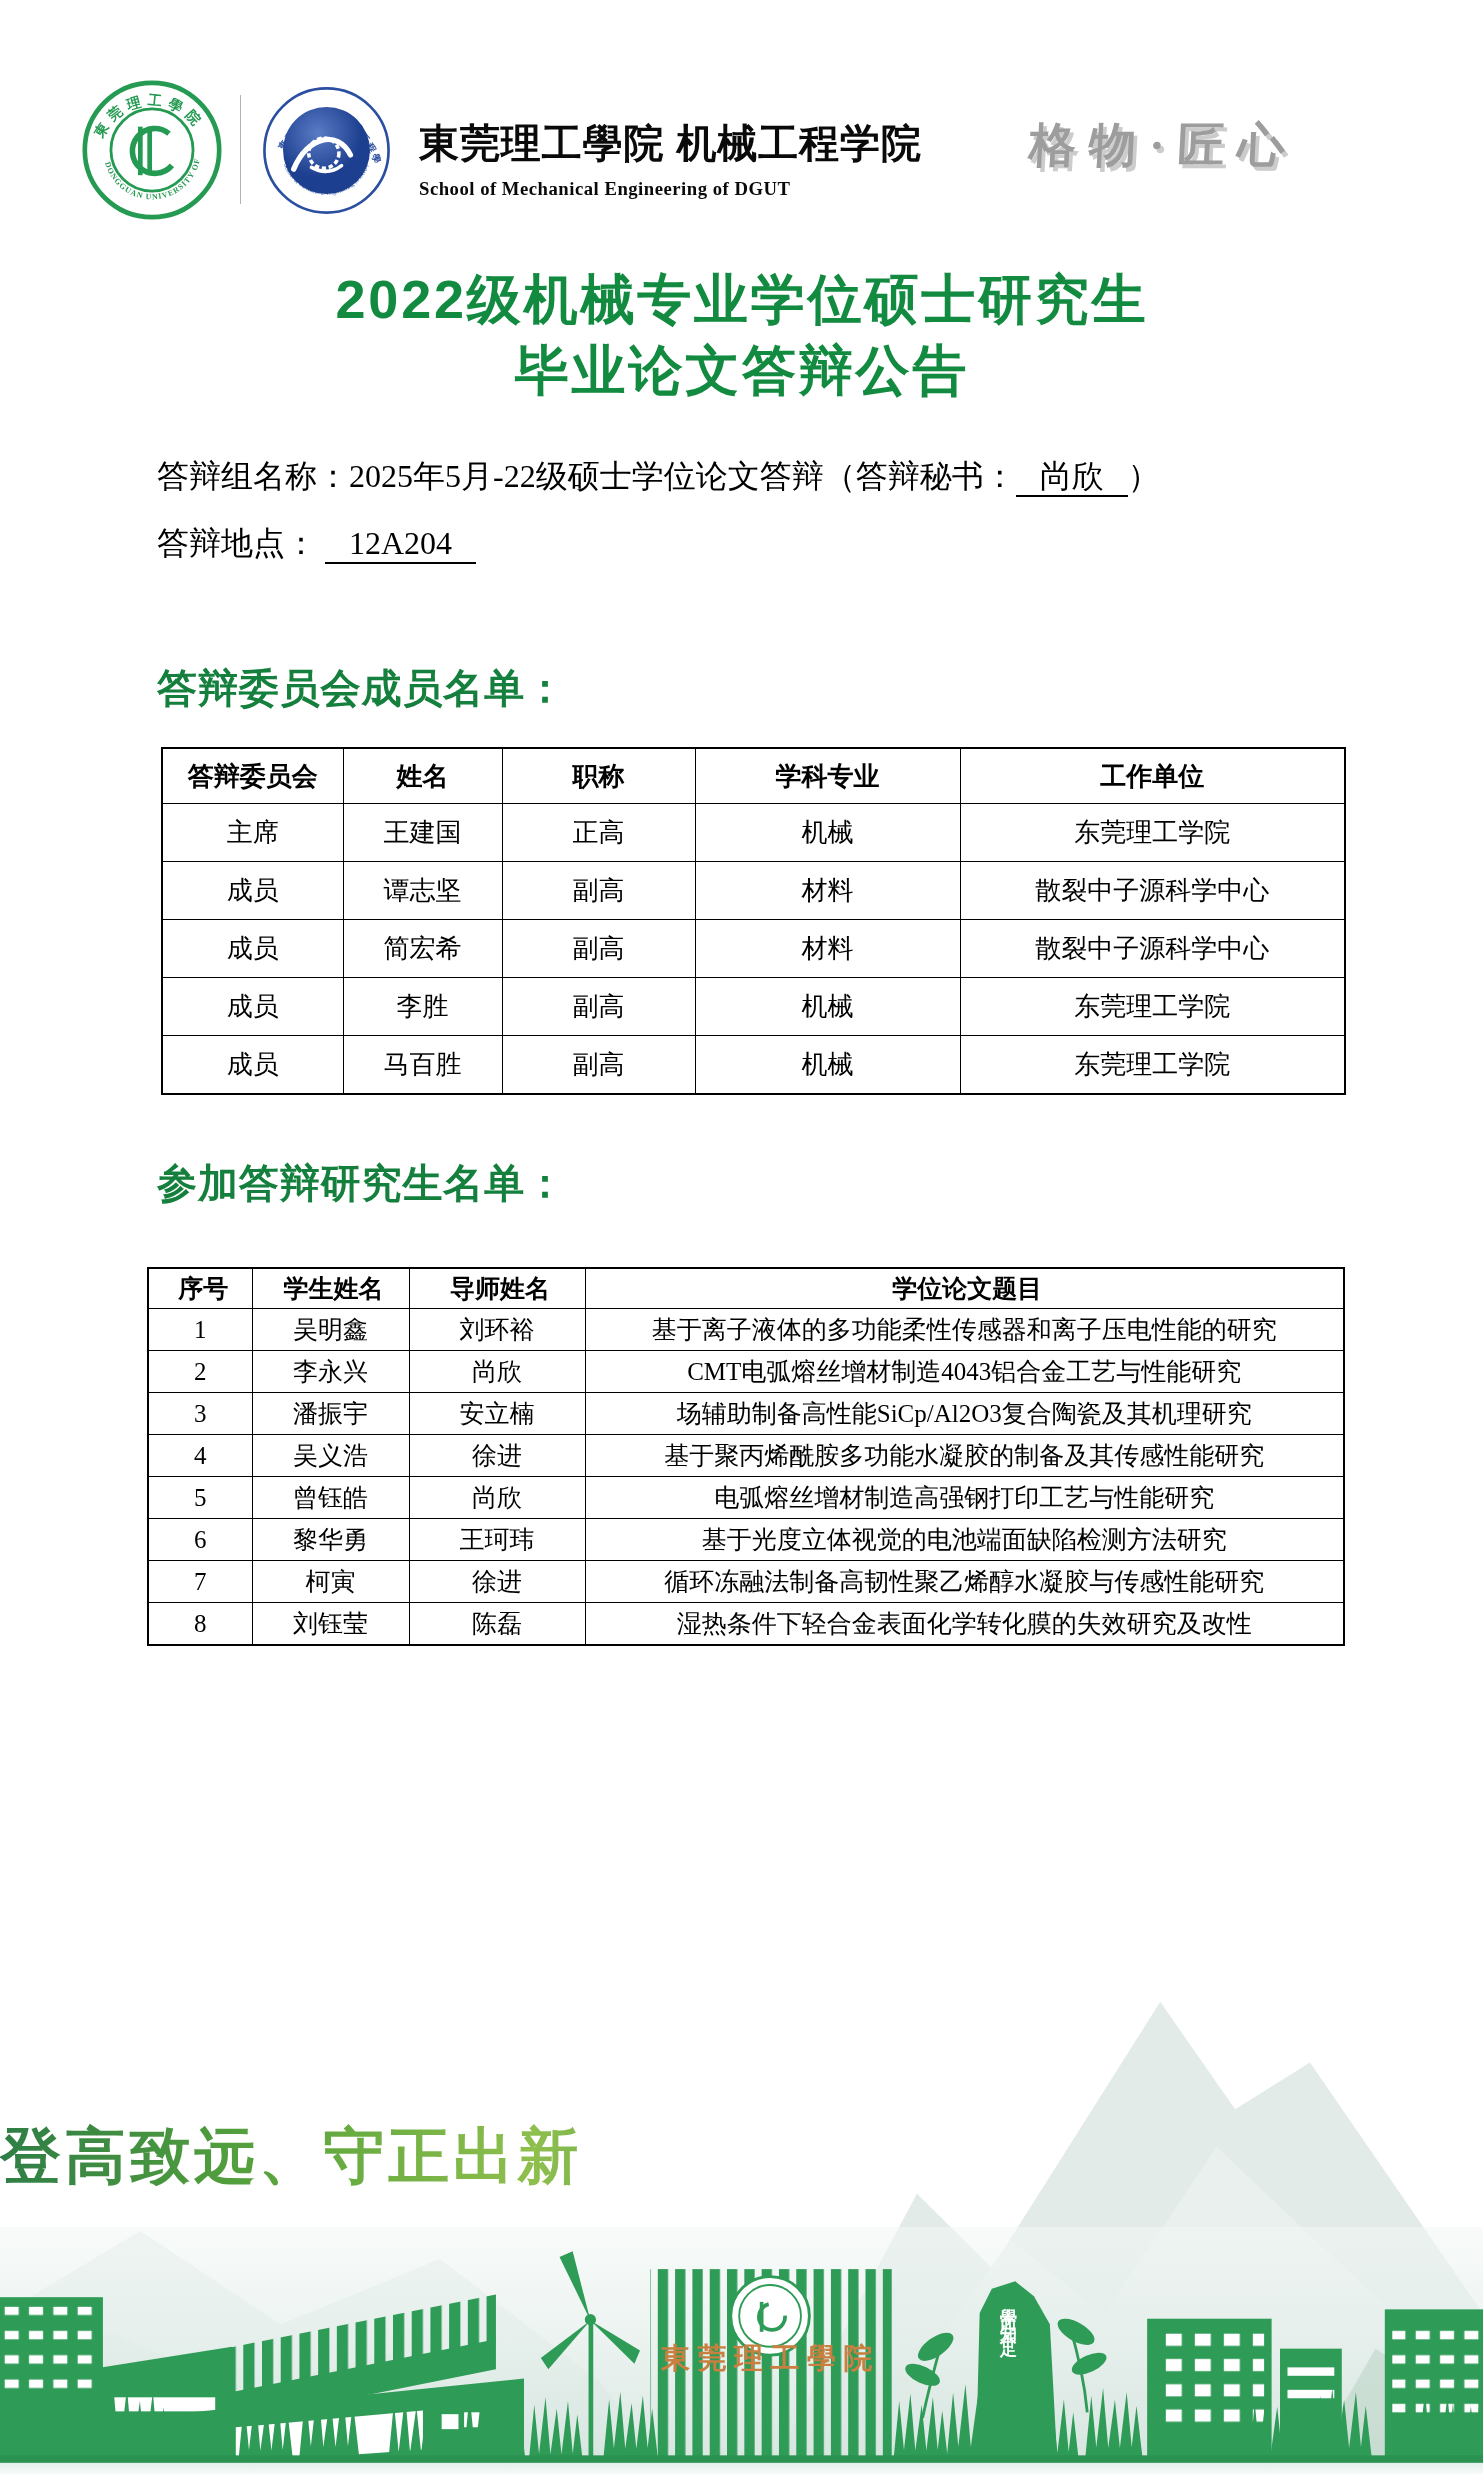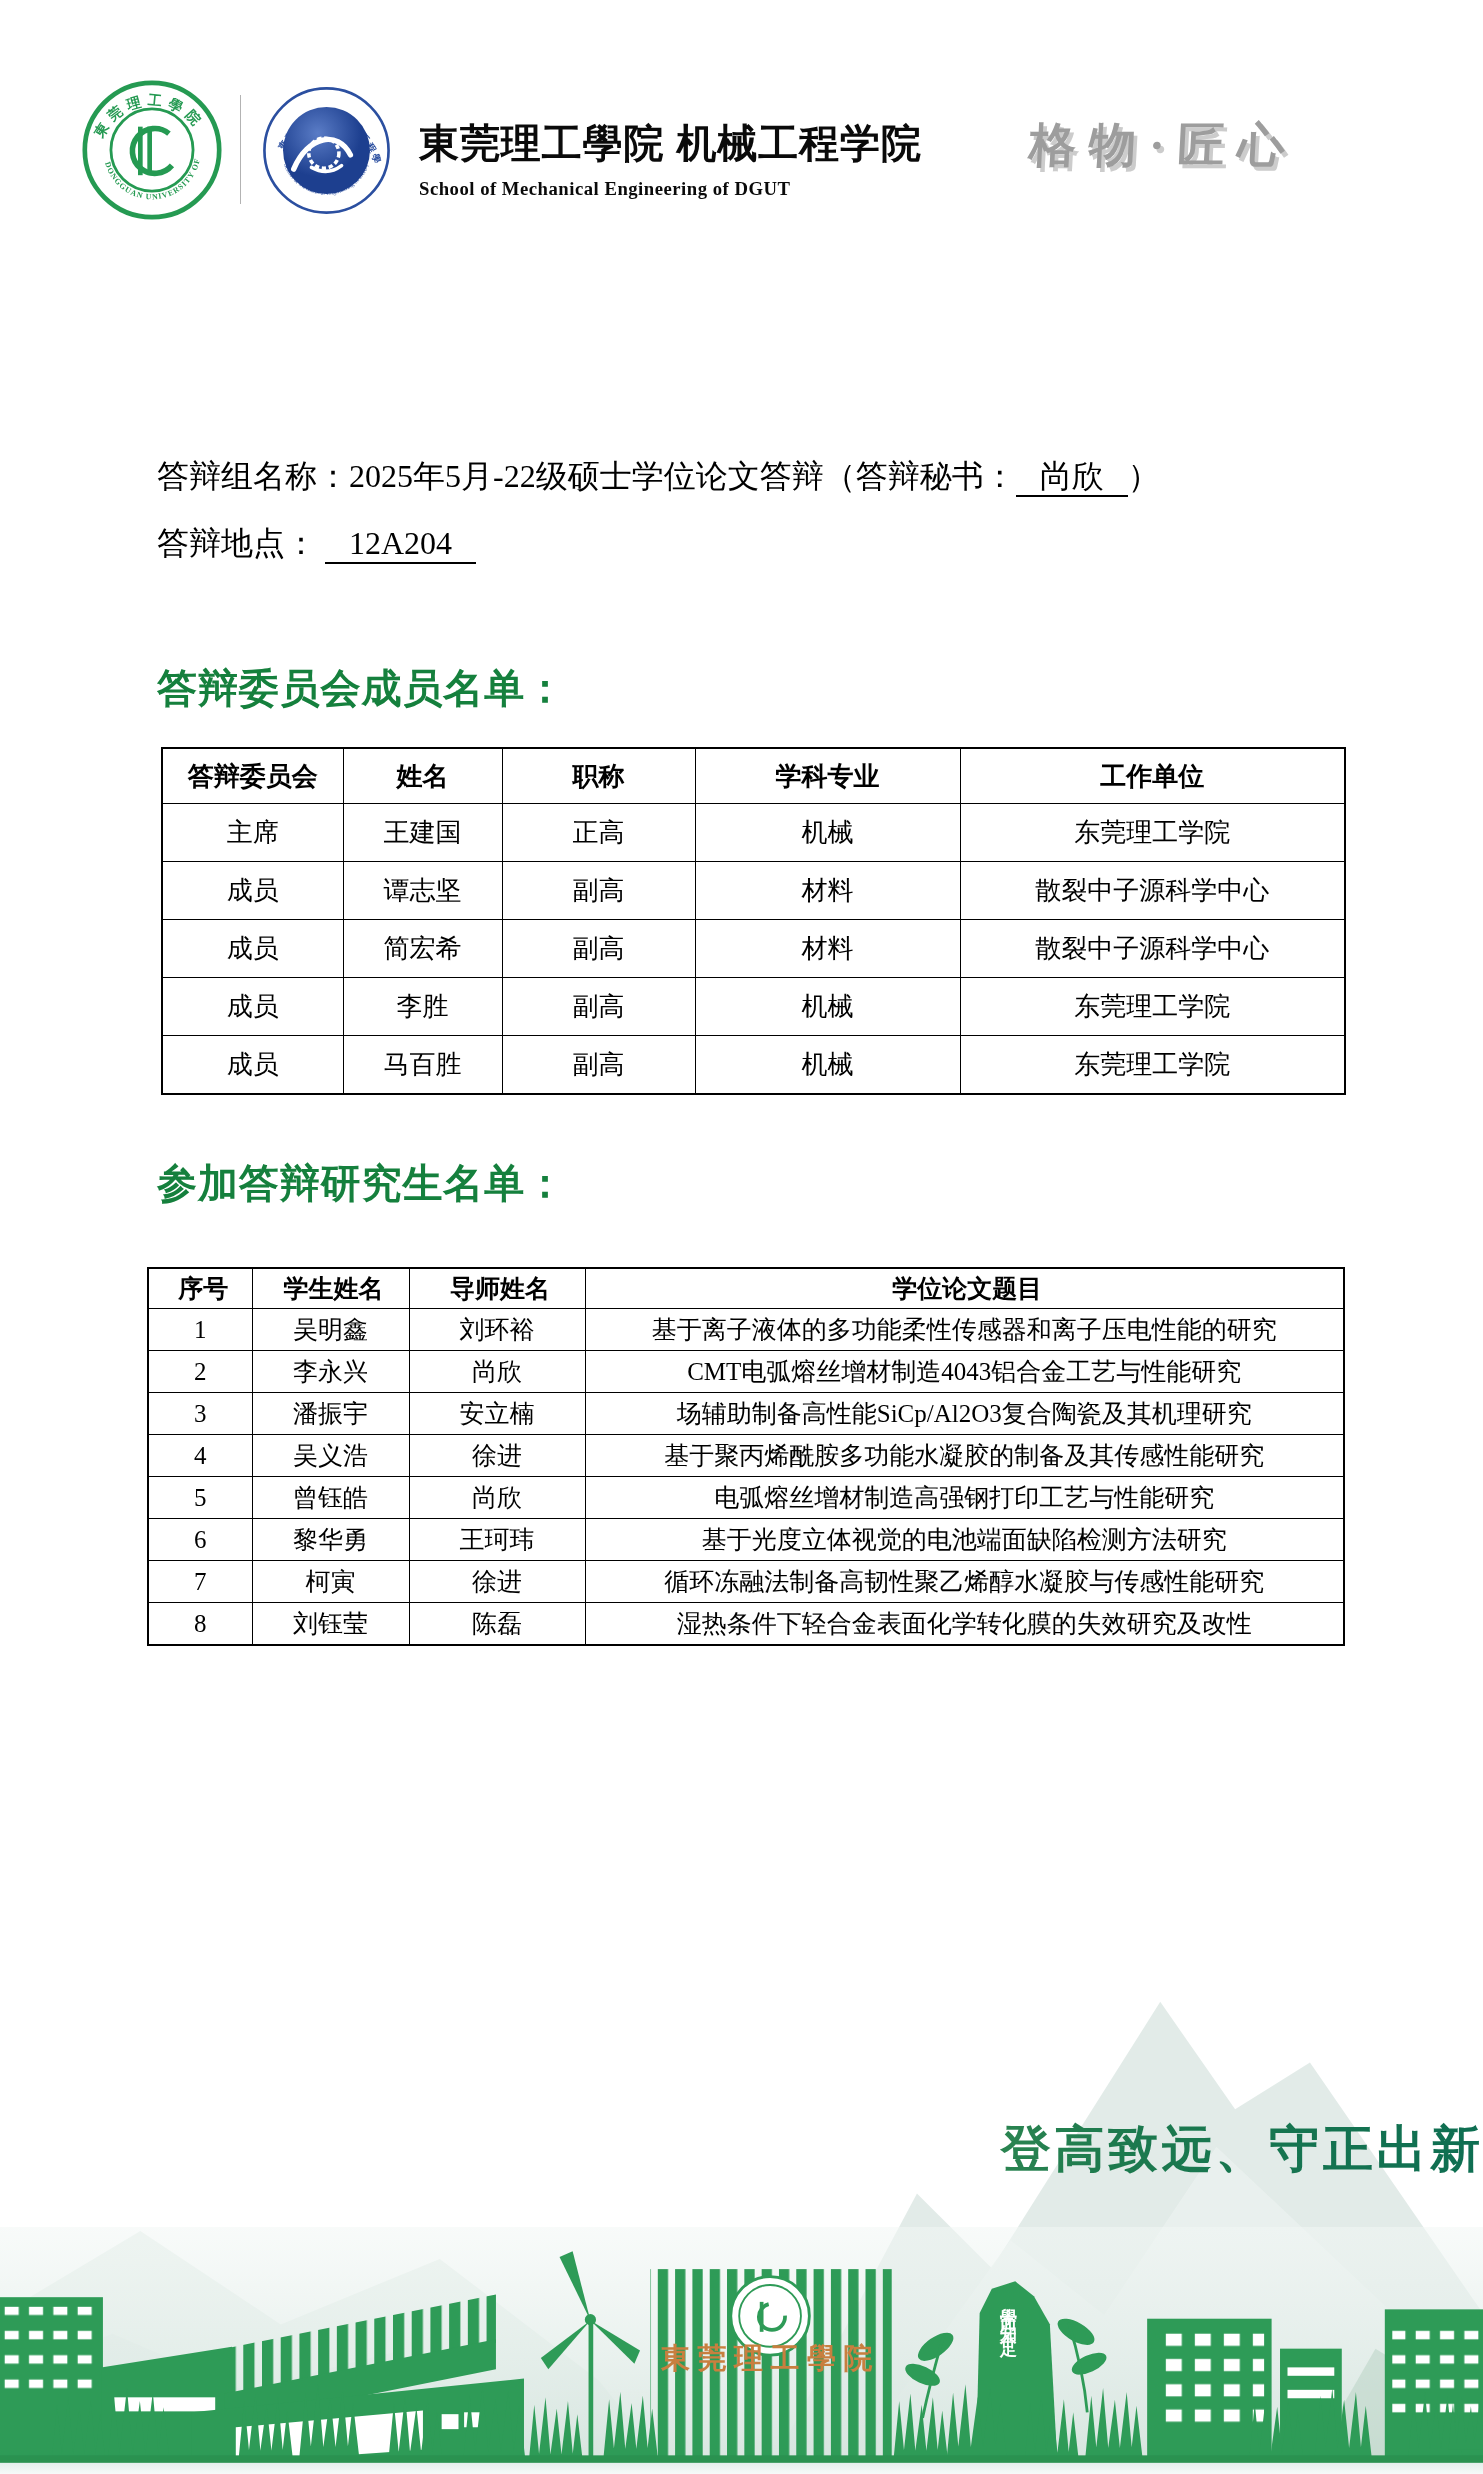--- a/index.html
+++ b/index.html
@@ -45,22 +45,22 @@
   .tbl2{left:147px;top:1267px;width:1196px;font-size:25px;border:2.8px solid #000;}
   .tbl2 td{height:39px;}
   .tbl2 tr.hd td{height:37px;font-weight:700;padding-left:7px;}
   .tblwrap{position:absolute;}
   .tbl1w{left:161px;top:747px;} .tbl2w{left:147px;top:1267px;}
   .tbl1t{width:1182px;} .tbl2t{width:1196px;}
   table{border:2.8px solid #000;}
 
   
   .mountains{left:0;top:1913px;width:1484px;height:561px;}
-  .calligraphy{top:2116px;left:0;width:100%;text-align:right;font-weight:700;
-     font-size:50px;letter-spacing:3.7px;white-space:nowrap;
+  .calligraphy{top:2116px;left:0;width:100%;text-align:left;font-weight:700;
+     font-size:61px;letter-spacing:3.7px;white-space:nowrap;
      background:linear-gradient(95deg,#2e7d46 0%,#57a33c 18%,#8fbf4d 36%,#3f9454 55%,#1d7a4e 75%,#0e6e52 100%);
      -webkit-background-clip:text;background-clip:text;color:transparent;z-index:5;}
   .buildings{left:0;top:2227px;width:1484px;height:248px;}
   .gate-text{left:648px;top:2339px;width:245px;text-align:center;font-size:29px;
      font-weight:700;color:#c87f3f;letter-spacing:7.5px;z-index:6;white-space:nowrap;}
   .stone-text{left:997px;top:2294px;height:178px;writing-mode:vertical-rl;
      text-orientation:upright;font-size:17px;font-weight:700;color:#ffffff;
      letter-spacing:8.4px;z-index:6;}
 </style>
 </head>
@@ -114,20 +114,24 @@
     </g>
   </svg>
 
   <div class="abs org-block">
     <div class="org-zh">東莞理工學院 机械工程学院</div>
     <div class="org-en">School of Mechanical Engineering of DGUT</div>
   </div>
 
   <div class="abs motto">格物·匠心</div>
 
+  <div class="abs title">
+    <div>2022级机械专业学位硕士研究生</div>
+    <div>毕业论文答辩公告</div>
+  </div>
 
   <div class="abs info">
     <div class="info-line">
       <span>答辩组名称：</span><span>2025年5月-22级硕士学位论文答辩（答辩秘书：</span><span class="ul sec">尚欣</span><span>）</span>
     </div>
     <div class="info-line">
       <span>答辩地点：</span>
       <span class="ul pl">12A204</span>
     </div>
   </div>

